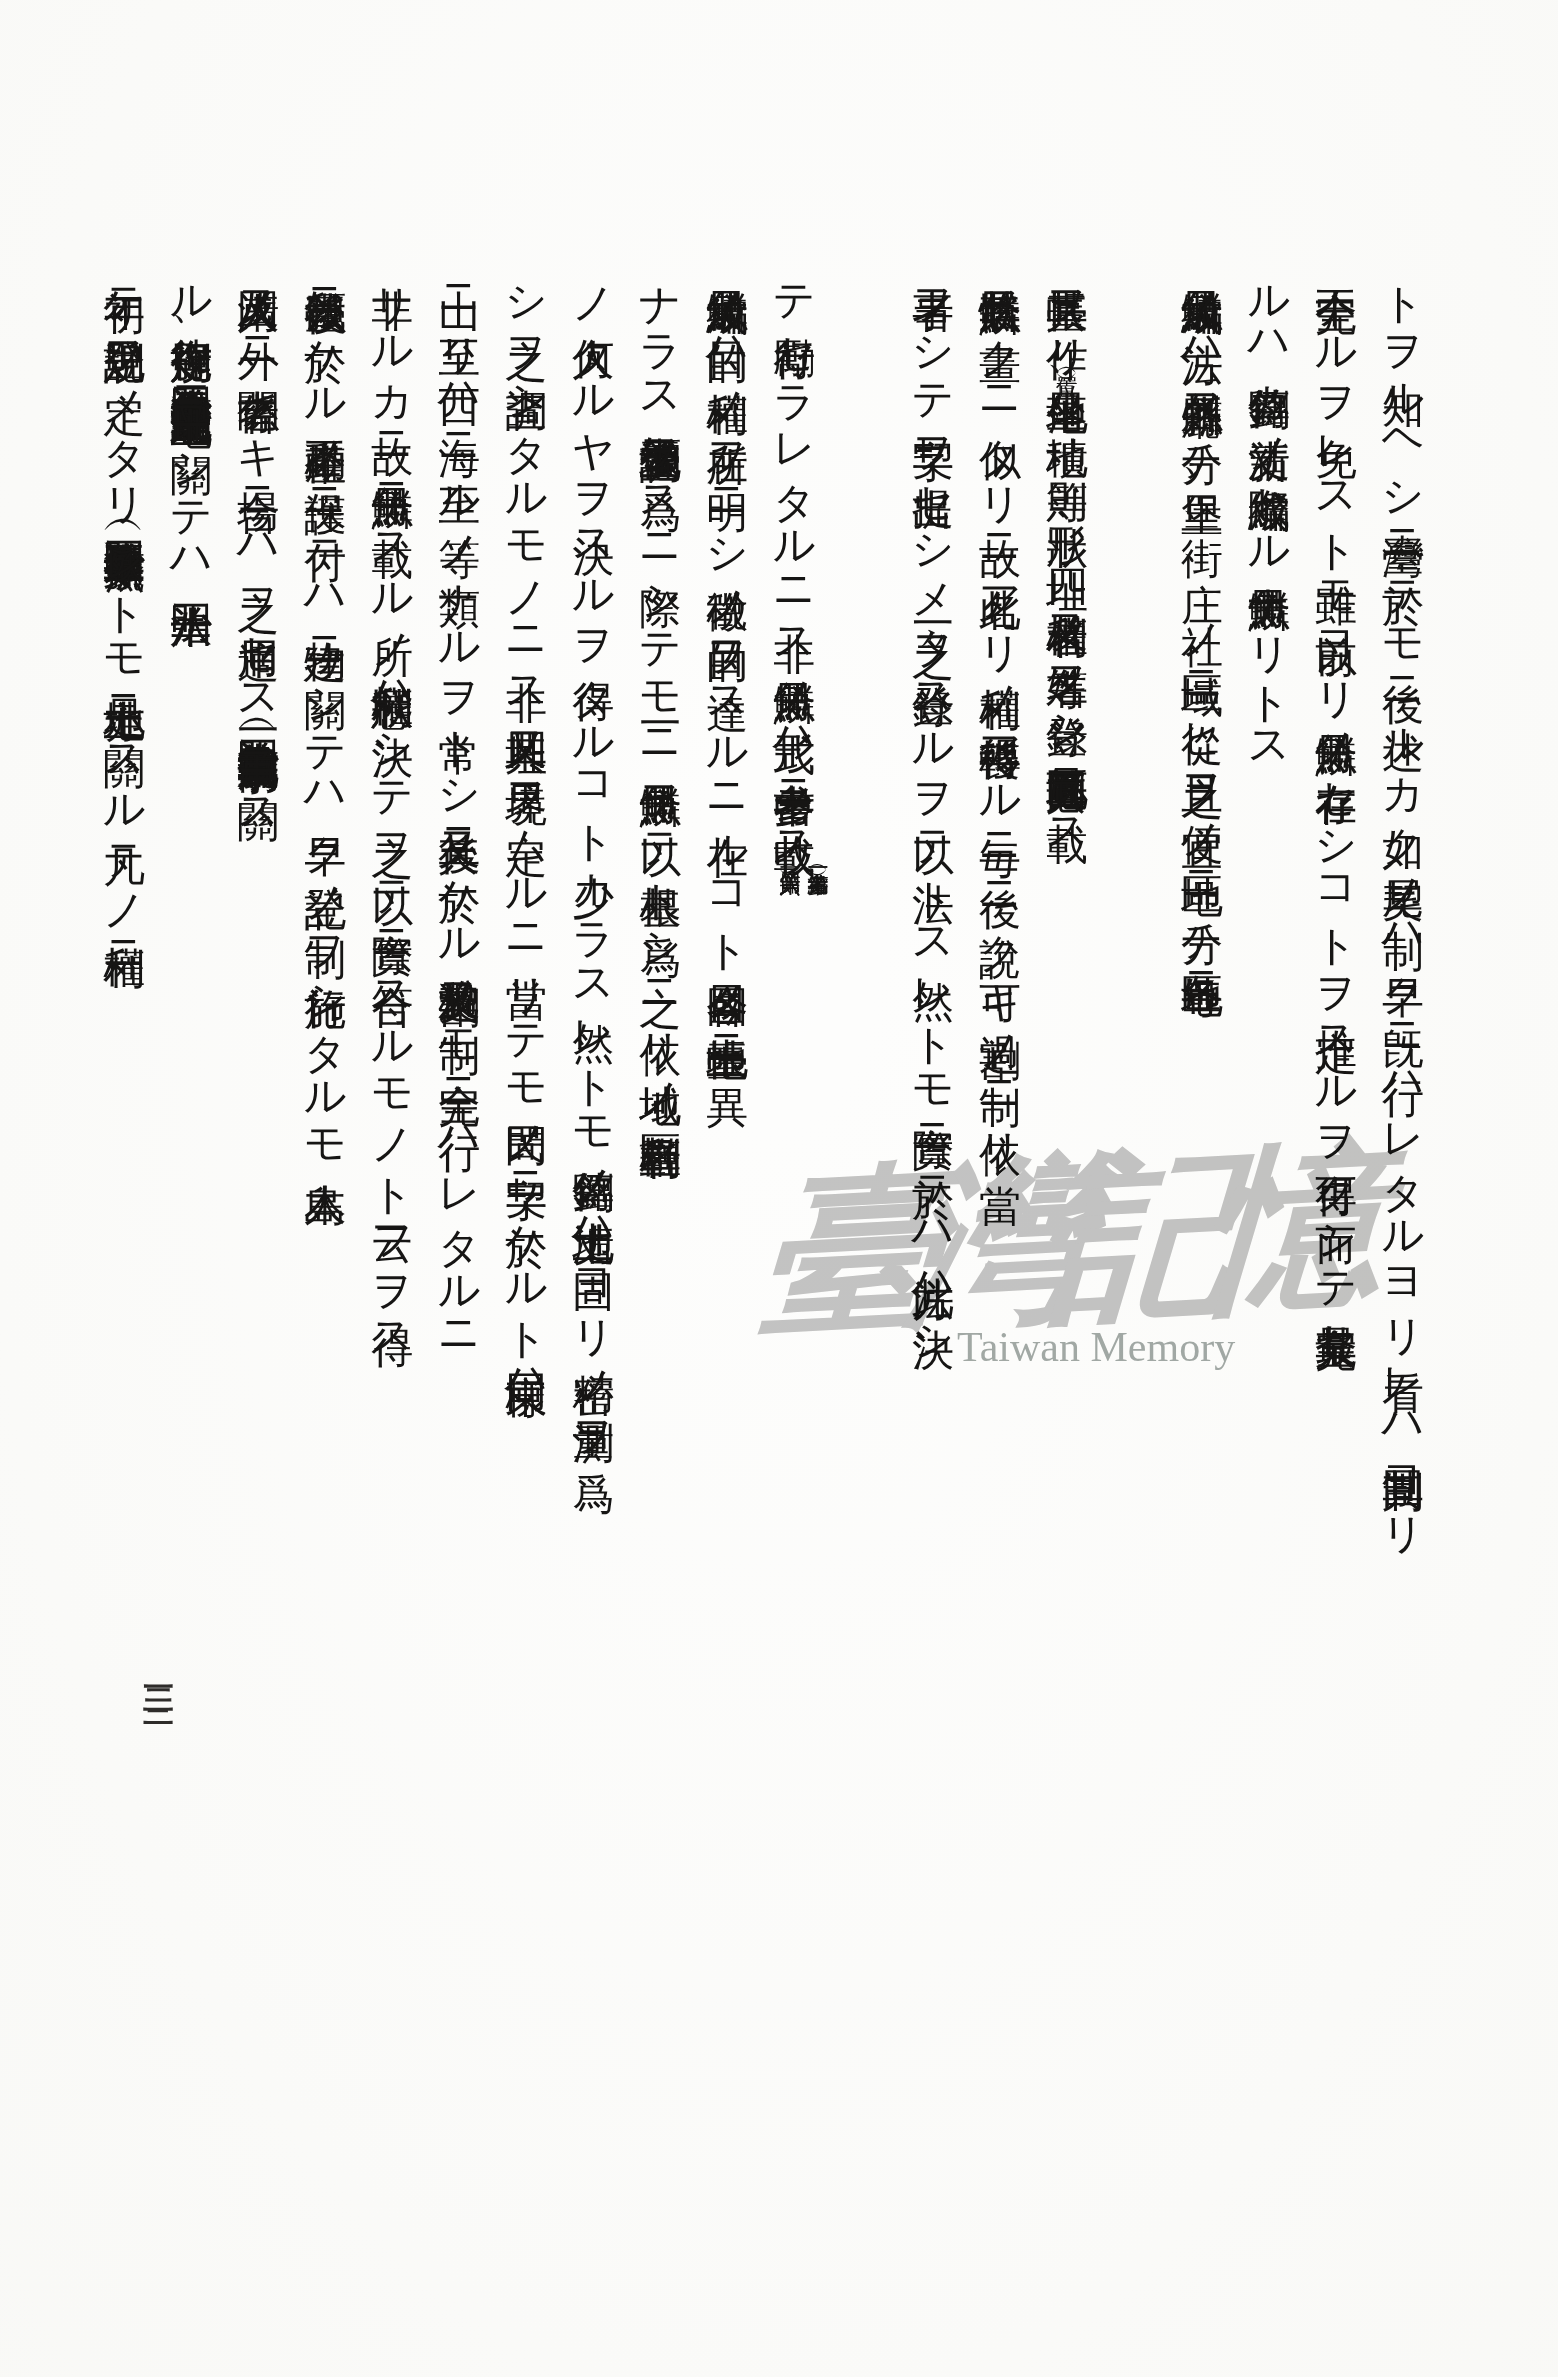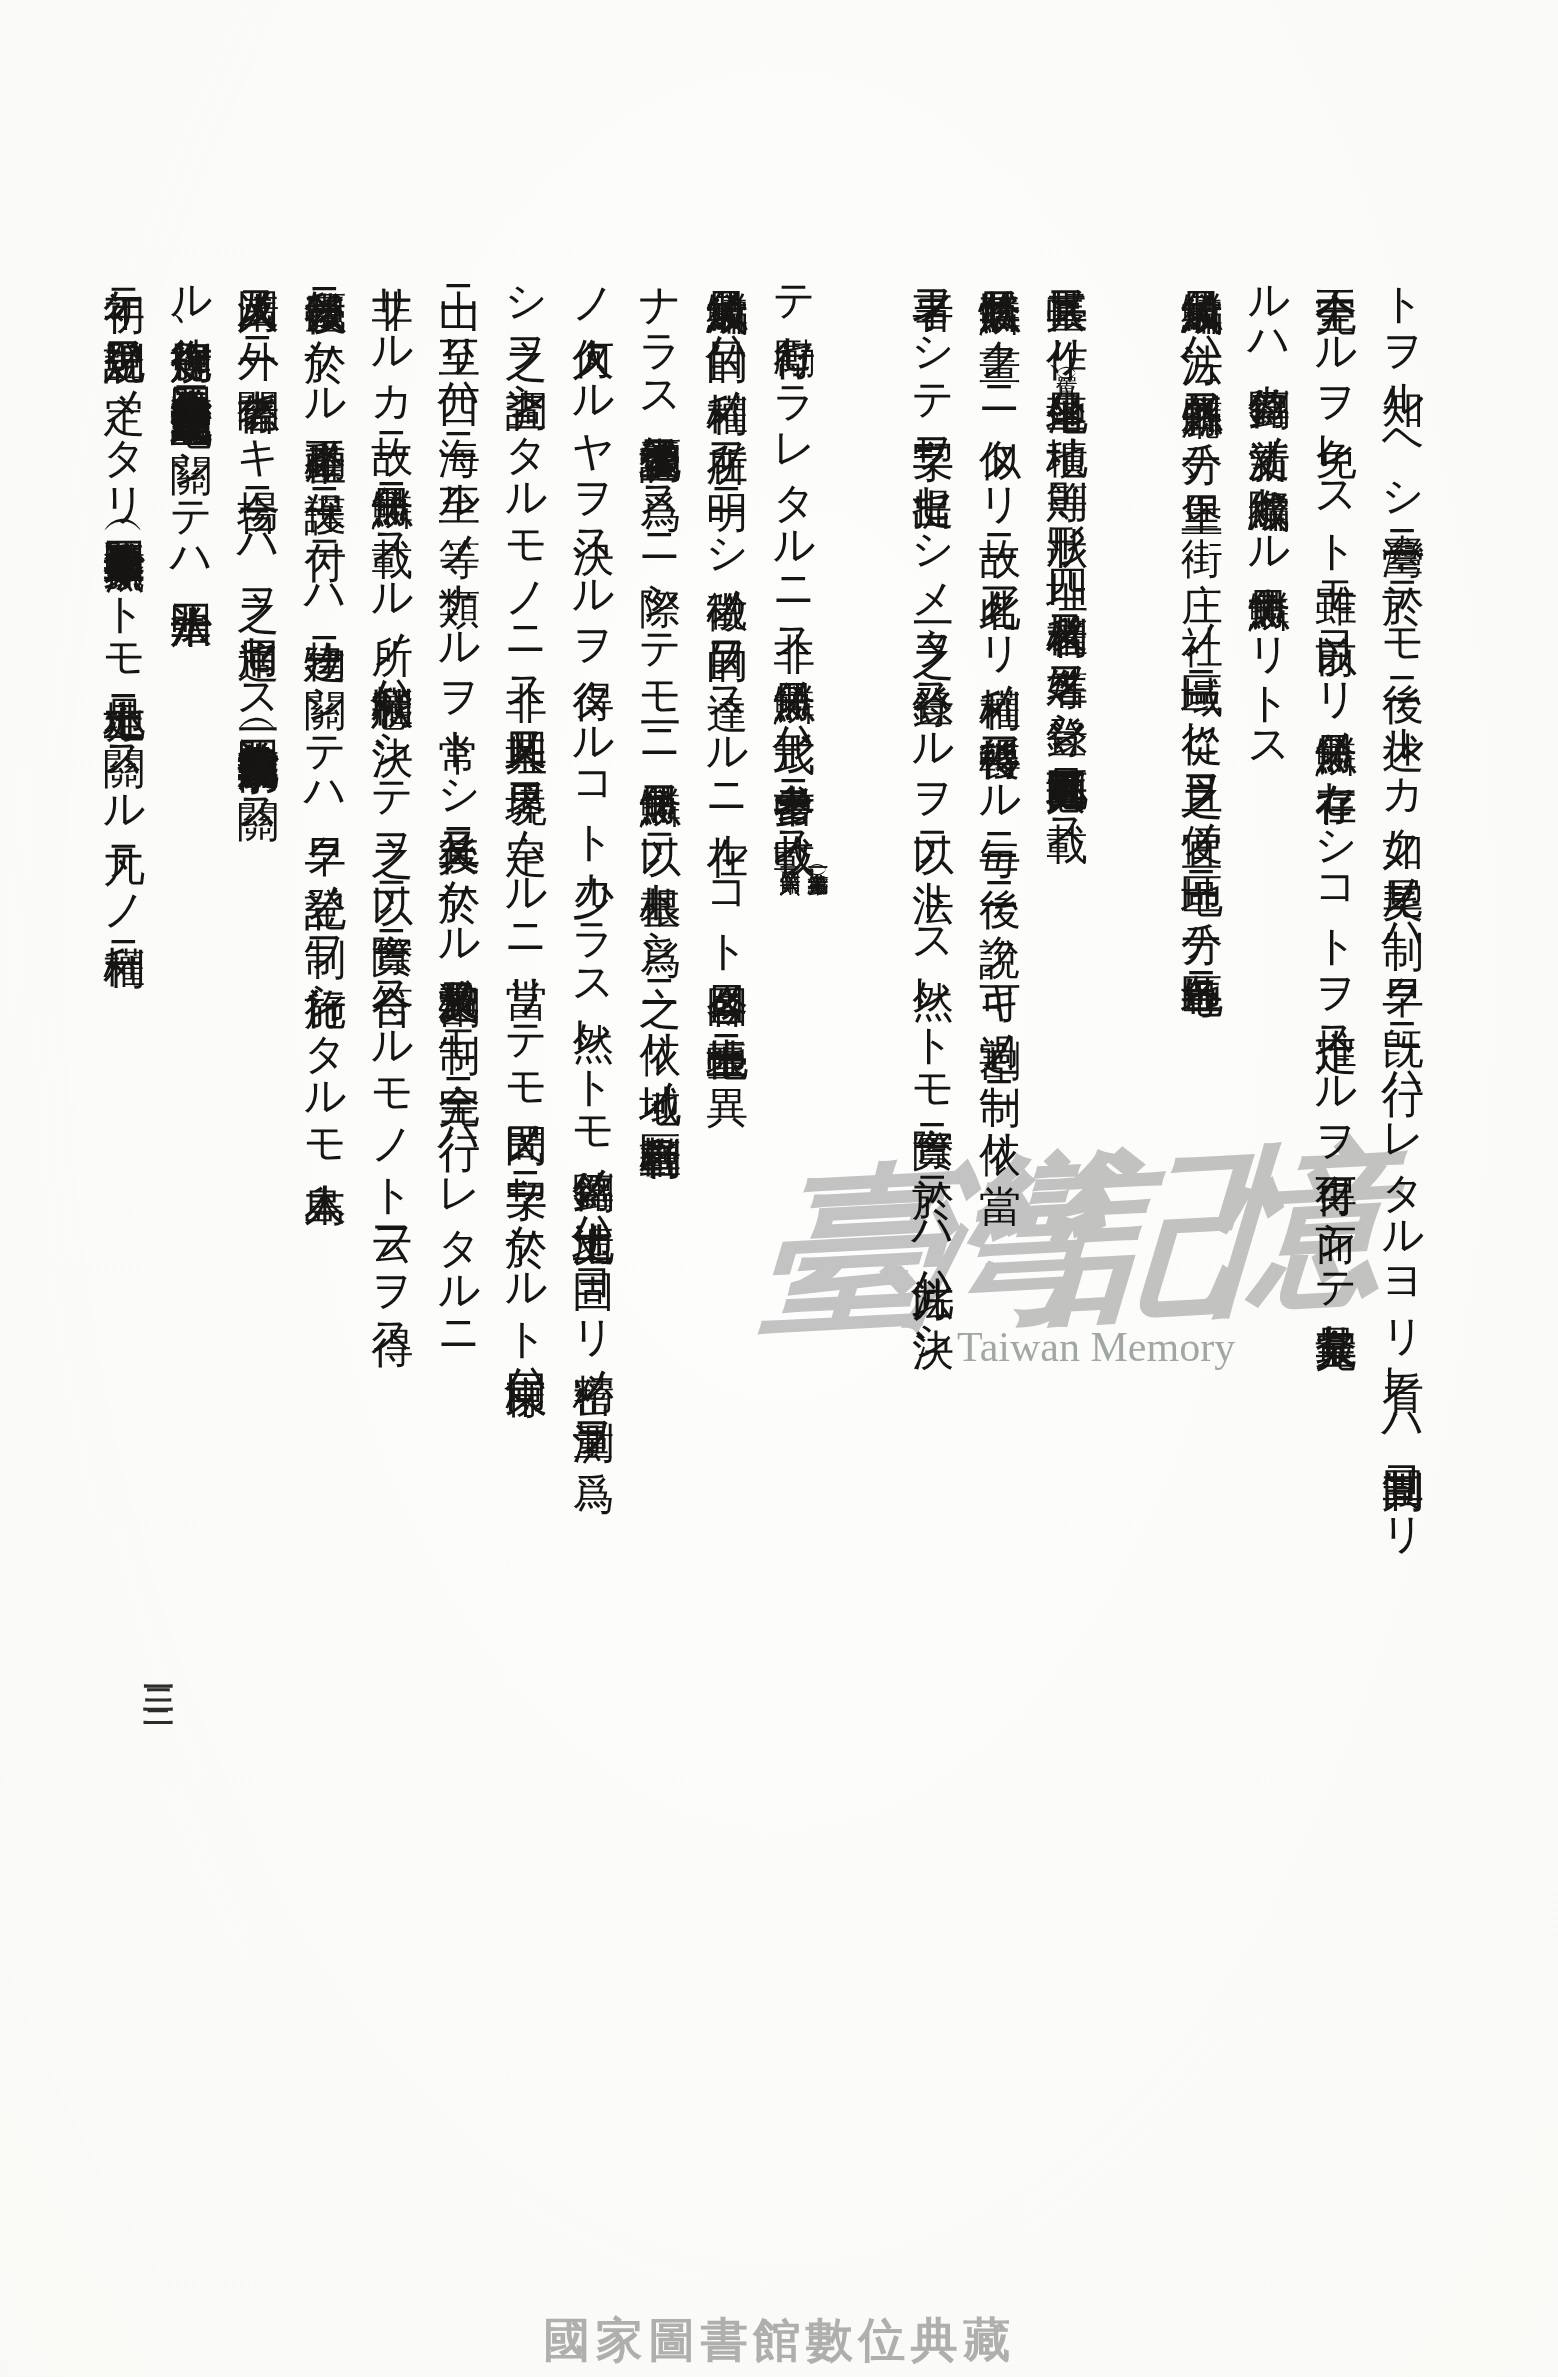--- a/index.html
+++ b/index.html
@@ -130,16 +130,15 @@
     <div class="col">年初テ登記規則ヲ定メタリ（明治三十八年五月律令第三號）然レトモ是亦土地ニ關スル凡テノ權利ニ</div>
   </div>
 
   <div class="page-num">二一三</div>
 
   <div class="wm-center">
     <div class="wm-cjk">臺灣記憶</div>
     <div class="wm-latin">Taiwan Memory</div>
   </div>
 
-  <div class="wm-bottom">國家圖書館數位典藏</div>
 
 </div>
 
 
 </body></html>

